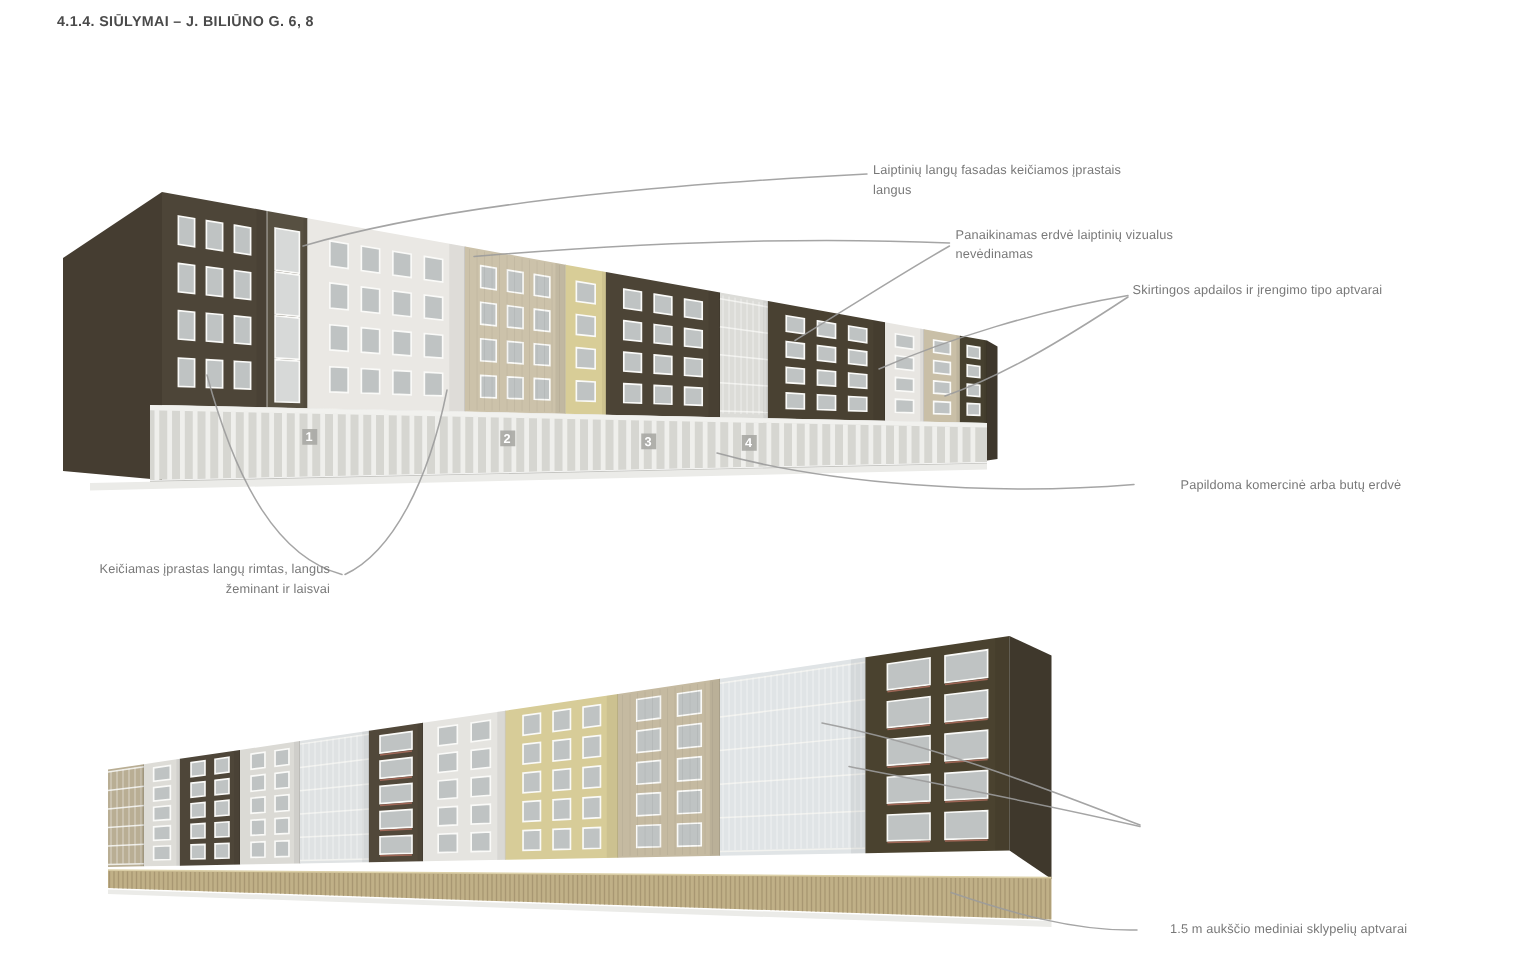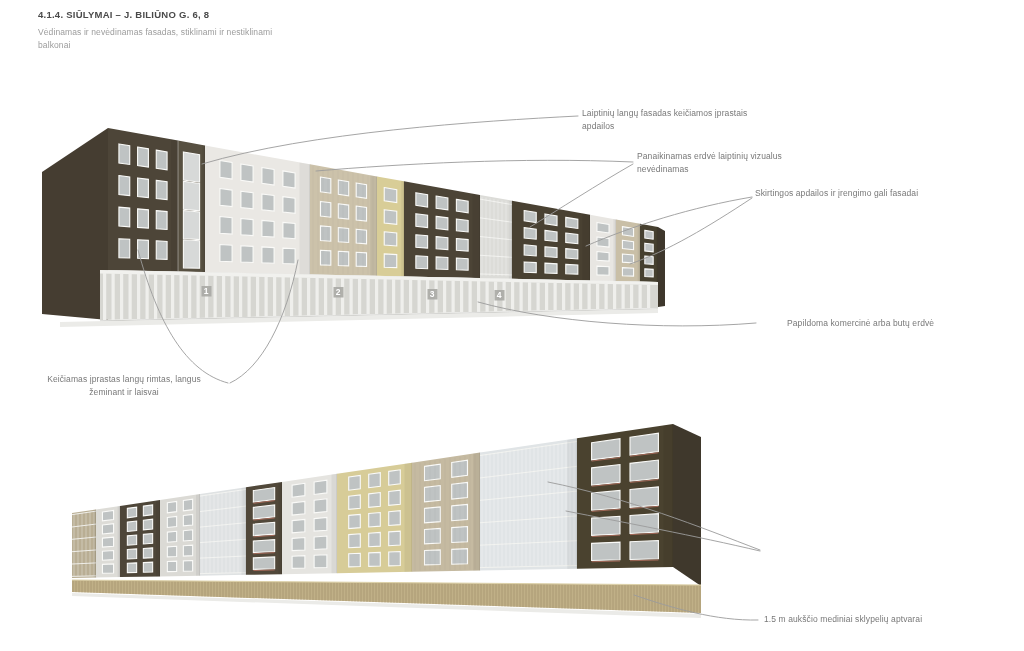--- a/index.html
+++ b/index.html
@@ -9,23 +9,23 @@
   .page-title{position:absolute;left:38px;top:9px;font-size:9.5px;font-weight:700;
               color:#4a4a4a;letter-spacing:.25px;}
   .page-subtitle{position:absolute;left:38px;top:26px;font-size:8.5px;color:#9c9c9c;
                  line-height:1.55;letter-spacing:.1px;}
   .note{position:absolute;font-size:8.5px;color:#787878;line-height:1.5;letter-spacing:.1px;}
   .note div{white-space:nowrap;}
   #note-0{left:582px;top:107px}
   #note-1{left:637px;top:150px}
   #note-2{left:755px;top:187px}
   #note-3{left:787px;top:317px}
-  #note-4{left:28px;top:373px;width:192px;text-align:center}
+  #note-4{left:28px;top:373px;width:192px;text-align:right}
   #note-5{left:764px;top:542px}
-  #note-6{left:764px;top:613px}
+  #note-6{left:780px;top:613px}
 </style>
 </head>
 <body>
 
 <div id="canvas">
 
   <svg id="scene" width="1024" height="651" viewBox="0 0 1024 651">
     <g id="g-top-building">
         <polygon points="42,172 108,128 108,320 42,314" fill="#453d31"></polygon>
         <polygon points="108,128 178,140.6 178,271.5272727272727 108,270" fill="#4d4538"></polygon>
@@ -674,35 +674,31 @@
         <path d="M 228 383 C 186 372 158 324 138 250" fill="none" stroke="#9b9b9b" stroke-width="1" stroke-linecap="round" opacity="0.9"></path>
         <path d="M 230 383 C 262 368 286 320 298 260" fill="none" stroke="#9b9b9b" stroke-width="1" stroke-linecap="round" opacity="0.9"></path>
         <path d="M 760 550 C 700 527 628 498 548 482" fill="none" stroke="#9b9b9b" stroke-width="1" stroke-linecap="round" opacity="0.9"></path>
         <path d="M 760 551 C 696 536 622 522 566 511" fill="none" stroke="#9b9b9b" stroke-width="1" stroke-linecap="round" opacity="0.9"></path>
         <path d="M 758 620 C 716 621 672 608 634 595" fill="none" stroke="#9b9b9b" stroke-width="1" stroke-linecap="round" opacity="0.9"></path>
       </g>
   </svg>
 
   <div class="page-title">4.1.4. SIŪLYMAI – J. BILIŪNO G. 6, 8</div>
 
-  <div class="page-subtitle">
-    <div>Vėdinamas ir nevėdinamas fasadas, stiklinami ir nestiklinami</div>
-    <div>balkonai</div>
-  </div>
 
   <div class="note" id="note-0">
     <div>Laiptinių langų fasadas keičiamos įprastais</div>
-    <div>apdailos</div>
+    <div>langus</div>
   </div>
   <div class="note" id="note-1">
     <div>Panaikinamas erdvė laiptinių vizualus</div>
     <div>nevėdinamas</div>
   </div>
   <div class="note" id="note-2">
-    <div>Skirtingos apdailos ir įrengimo gali fasadai</div>
+    <div>Skirtingos apdailos ir įrengimo tipo aptvarai</div>
   </div>
   <div class="note" id="note-3">
     <div>Papildoma komercinė arba butų erdvė</div>
   </div>
   <div class="note" id="note-4">
     <div>Keičiamas įprastas langų rimtas, langus</div>
     <div>žeminant ir laisvai</div>
   </div>
   <div class="note" id="note-6">
     <div>1.5 m aukščio mediniai sklypelių aptvarai</div>

